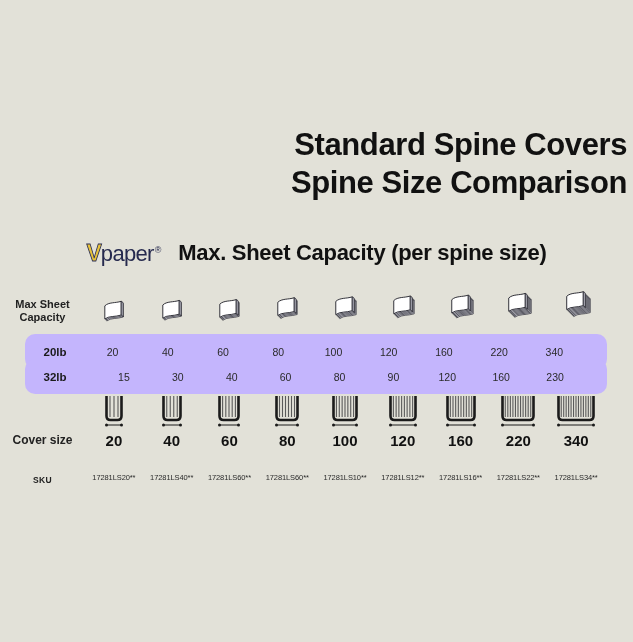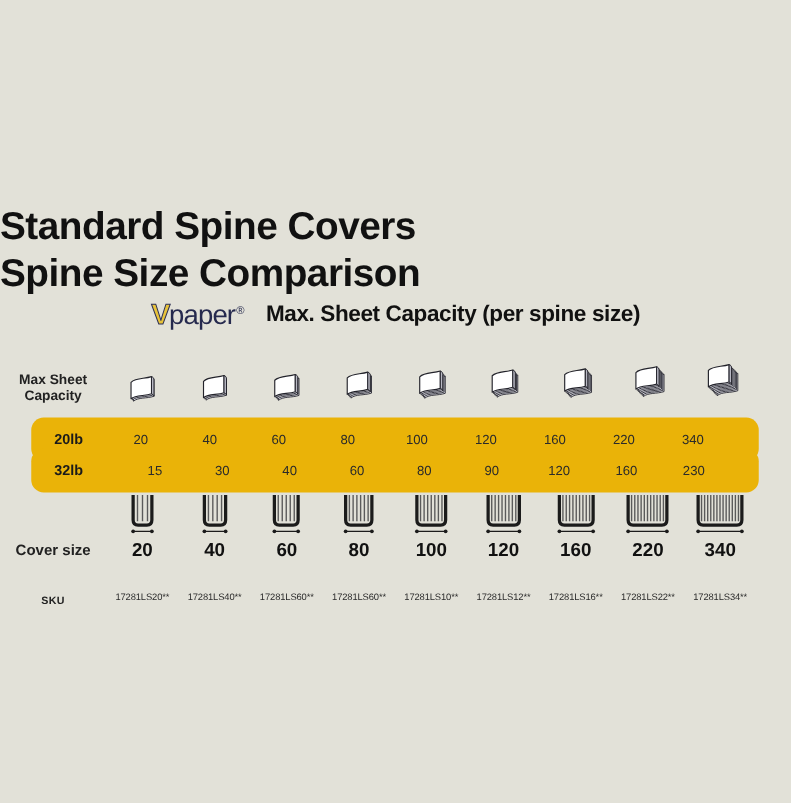--- a/index.html
+++ b/index.html
@@ -15,22 +15,21 @@
     overflow: hidden;
     position: relative;
   }
 
   
   .title-block {
     position: absolute;
     left: 0;
     top: 126px;
     width: 627px;
-    text-align: left;
-    margin-top: 36px;
+    text-align: right;
   }
   .title-line {
     font-size: 31px;
     font-weight: bold;
     letter-spacing: -0.4px;
     line-height: 38px;
     color: #111111;
   }
 
   
@@ -64,21 +63,21 @@
     line-height: 1;
   }
   .logo-reg {
     font-size: 9px;
     color: #262a4e;
     margin-left: 1px;
     position: relative;
     top: -8px;
   }
   .subtitle {
-    font-size: 18px;
+    font-size: 22px;
     font-weight: bold;
     color: #111111;
     letter-spacing: -0.3px;
   }
 
   
   .col-area {
     position: absolute;
     left: 85px;
     width: 520px;
@@ -117,21 +116,21 @@
   #max-sheet-label { top: 298px; }
   #cover-size-label { top: 434px; font-size: 12px; }
   #sku-label { top: 474px; font-size: 8.5px; letter-spacing: 0.3px; }
 
   
   .pill-row {
     position: absolute;
     left: 25px;
     width: 582px;
     height: 35px;
-    background: #eab308;
+    background: #c4b5fd;
     border-radius: 10px;
     display: flex;
     align-items: center;
   }
   #row-20lb { top: 334px; }
   #row-32lb { top: 359px; gap: 12px; }
   .pill-label {
     width: 60px;
     text-align: center;
     font-size: 11.5px;

